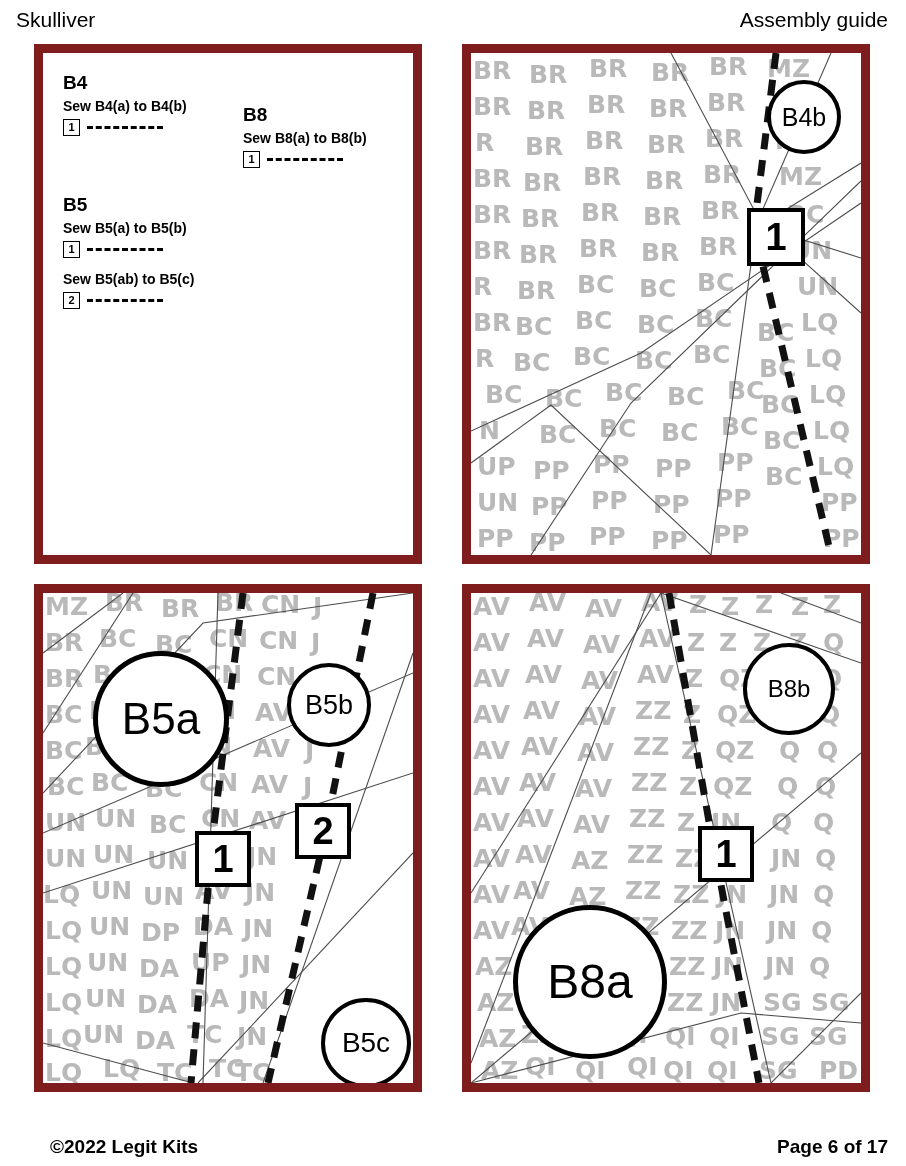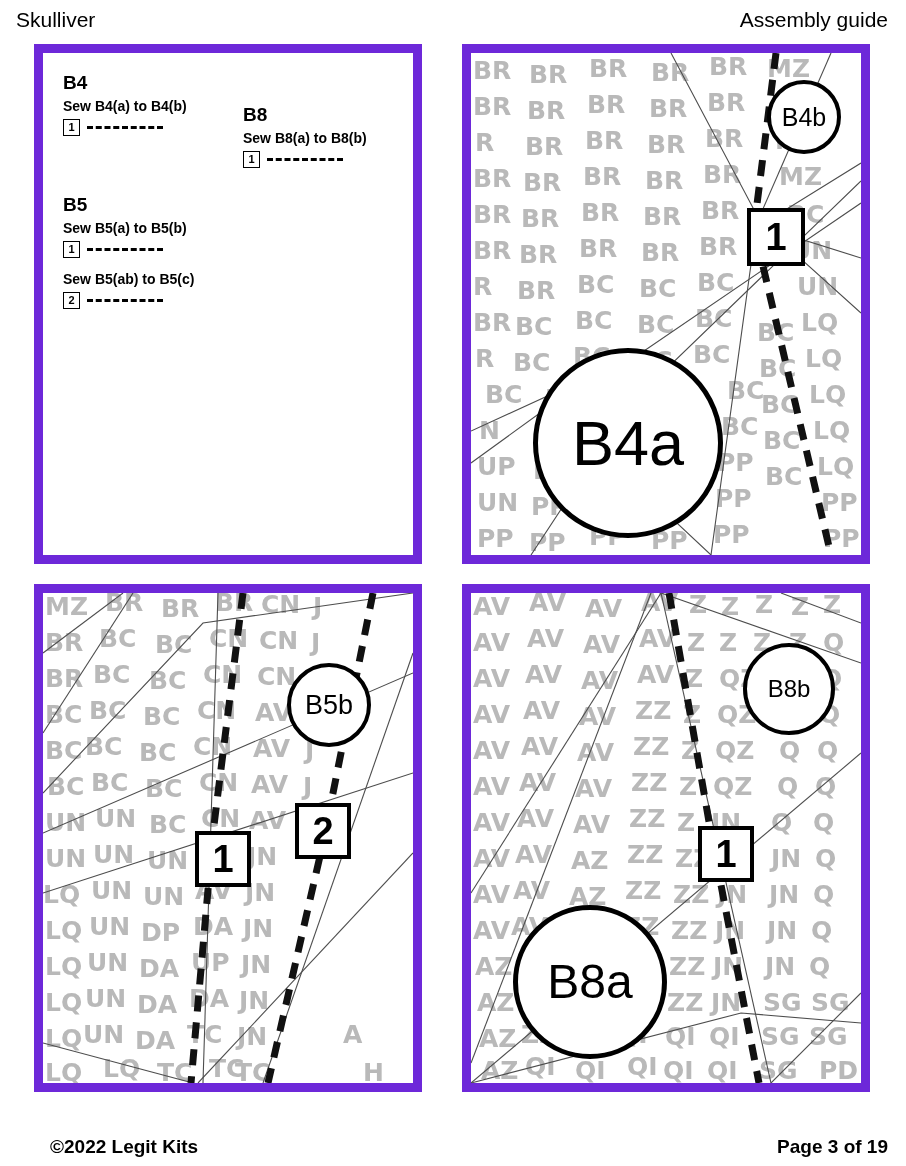--- a/index.html
+++ b/index.html
@@ -37,21 +37,21 @@
     font-size: 19px;
     font-weight: bold;
   }
   .ftr.left { left: 16px; margin-left: 34px; }
   .ftr.right { right: 18px; }
 
   
   .panel {
     position: absolute;
     box-sizing: border-box;
-    border: 9px solid #6d28d9;
+    border: 9px solid #7f1d1d;
     background: #ffffff;
     overflow: hidden;
   }
   #panel-legend { left: 34px;  top: 44px;  width: 388px; height: 520px; }
   #panel-b4     { left: 462px; top: 44px;  width: 408px; height: 520px; }
   #panel-b5     { left: 34px;  top: 584px; width: 388px; height: 508px; }
   #panel-b8     { left: 462px; top: 584px; width: 408px; height: 508px; }
 
   .panel-inner {
     position: absolute;
@@ -300,21 +300,20 @@
           <path d="M200,0 L290,170 L390,260"></path>
           <path d="M390,110 L285,175 L240,502"></path>
           <path d="M0,410 L80,352 L240,502"></path>
           <path d="M285,172 L390,205"></path>
           <path d="M285,172 L360,0"></path>
         </g>
         <path class="dash-seam" d="M305,0 L283,175 L360,502"></path>
       </svg>
 
       <div class="bubble small" style="left:296px; top:27px; width:74px; height:74px; font-size:25px;">B4b</div>
-      <div class="bubble" style="left:62px; top:295px; width:190px; height:190px; font-size:63px;">B4a</div>
       <div class="seam-box" style="left:276px; top:155px; width:58px; height:58px;">1</div>
     </div>
   </div>
 
   <div class="panel" id="panel-b5">
     <div class="panel-inner">
       <svg class="fabric-svg" viewBox="0 0 370 490" preserveAspectRatio="none">
         <g class="code-txt" font-size="25">
           <text x="2" y="22">MZ</text>
             <text x="62" y="18">BR</text>
@@ -403,21 +402,23 @@
           <path d="M0,60 L80,0"></path>
           <path d="M0,450 L150,490"></path>
           <path d="M175,0 L160,490"></path>
           <path d="M370,60 L220,490"></path>
           <path d="M155,490 L370,260"></path>
         </g>
         <path class="dash-seam" d="M200,0 L170,240 L148,490"></path>
         <path class="dash-seam" d="M330,0 L280,250 L225,490"></path>
       </svg>
 
+      <div class="bubble" style="left:50px; top:58px; width:136px; height:136px; font-size:44px;">B5a</div>
       <div class="bubble small" style="left:244px; top:70px; width:84px; height:84px; font-size:27px;">B5b</div>
+      <div class="bubble small" style="left:278px; top:405px; width:90px; height:90px; font-size:28px;">B5c</div>
       <div class="seam-box" style="left:152px; top:238px; width:56px; height:56px;">1</div>
       <div class="seam-box" style="left:252px; top:210px; width:56px; height:56px;">2</div>
     </div>
   </div>
 
   <div class="panel" id="panel-b8">
     <div class="panel-inner">
       <svg class="fabric-svg" viewBox="0 0 390 490" preserveAspectRatio="none">
         <g class="code-txt" font-size="25">
           <text x="2" y="22">AV</text>
@@ -548,15 +549,15 @@
         <path class="dash-seam" d="M198,0 L240,240 L288,490"></path>
       </svg>
 
       <div class="bubble small" style="left:272px; top:50px; width:92px; height:92px; font-size:24px;">B8b</div>
       <div class="bubble" style="left:42px; top:312px; width:154px; height:154px; font-size:48px;">B8a</div>
       <div class="seam-box" style="left:227px; top:233px; width:56px; height:56px;">1</div>
     </div>
   </div>
 
   <div class="ftr left">©2022 Legit Kits</div>
-  <div class="ftr right">Page 3 of 19</div>
+  <div class="ftr right">Page 6 of 17</div>
 
 </div>
 
 </body></html>

